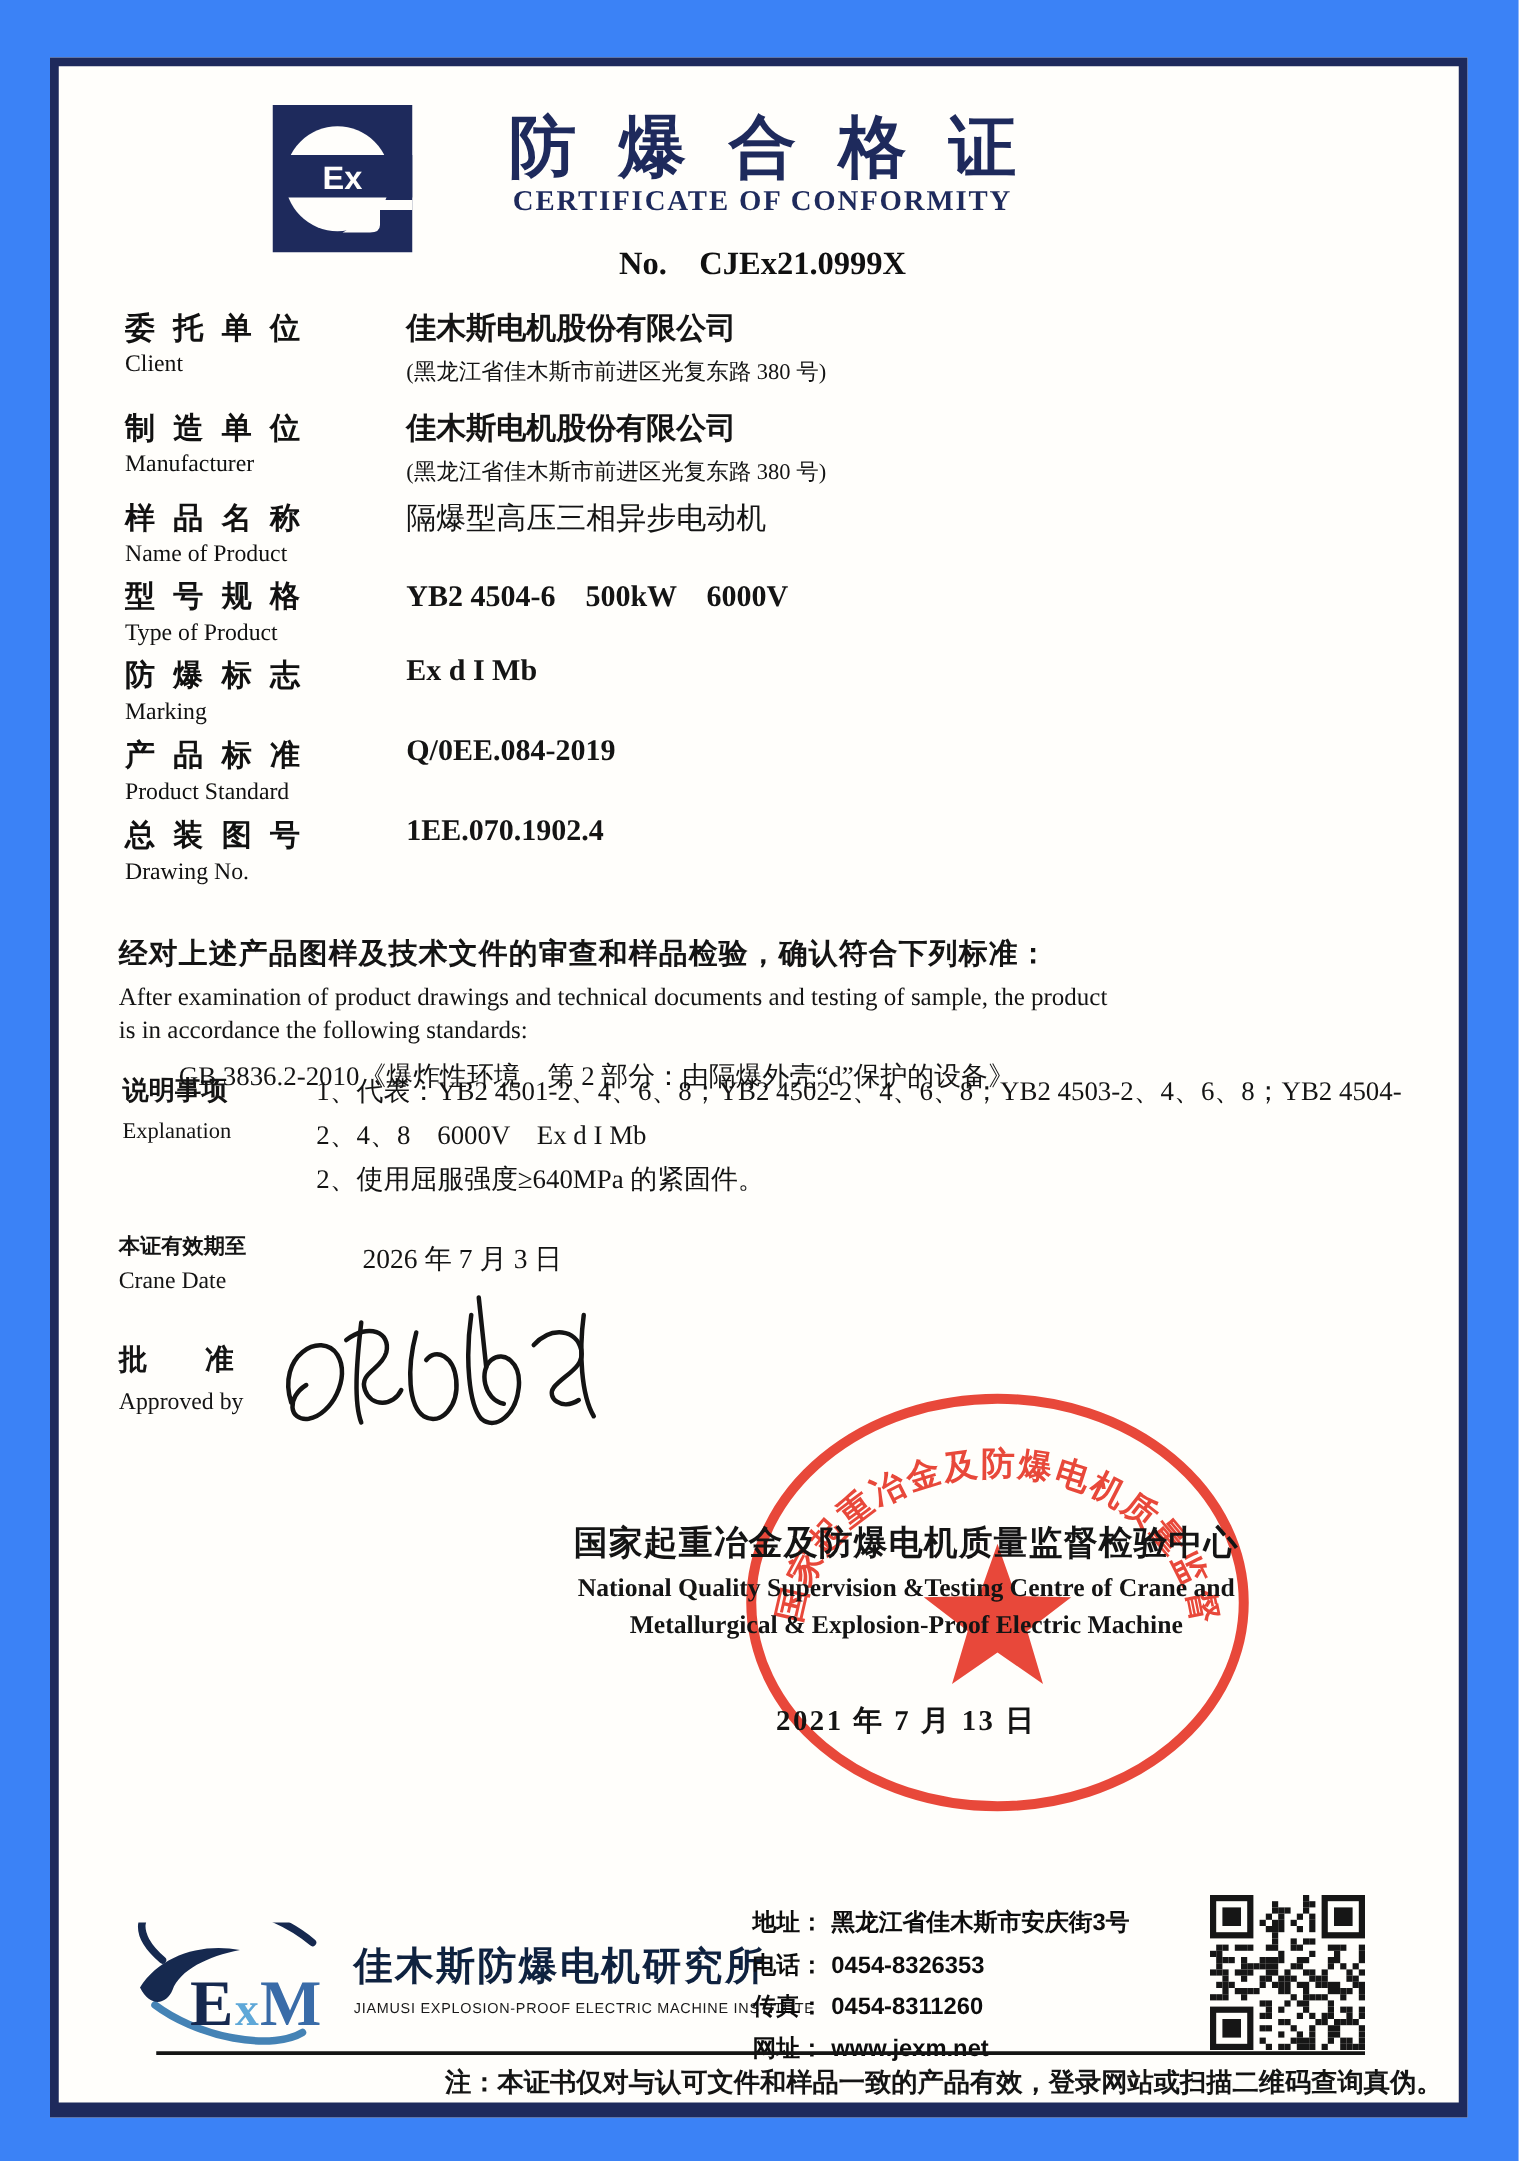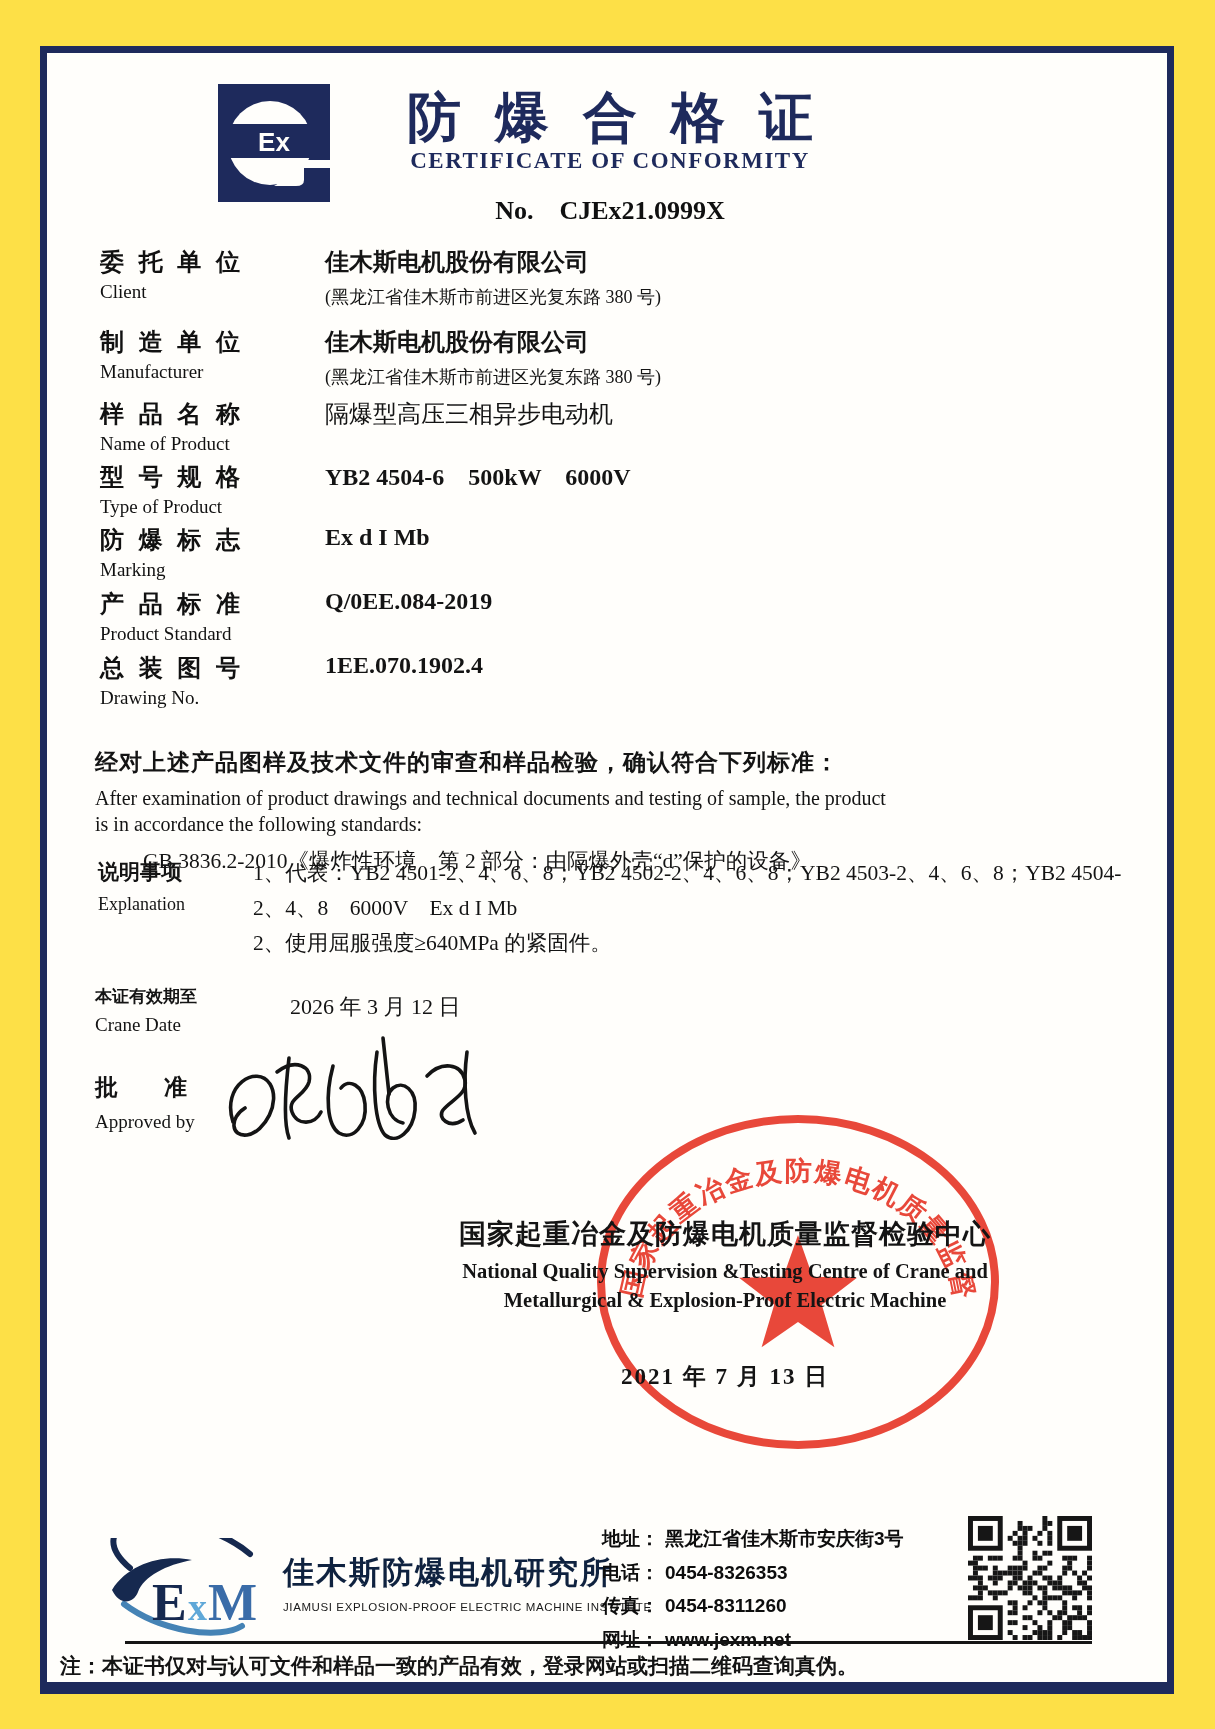--- a/index.html
+++ b/index.html
@@ -1,16 +1,16 @@
 <!DOCTYPE html>
 <html><head>
 <meta charset="utf-8">
 <style>
   html,body{margin:0;padding:0;}
-  .page{position:relative;width:1215px;height:1729px;background:#fde047;font-family:"Liberation Serif",serif;color:#141414;overflow:hidden;}
+  .page{position:relative;width:1215px;height:1729px;background:#3b82f6;font-family:"Liberation Serif",serif;color:#141414;overflow:hidden;}
   .cert-border{position:absolute;left:40px;top:46px;width:1134px;height:1648px;box-sizing:border-box;background:#fffefb;border:7px solid #1e2a5c;border-bottom-width:12px;}
 
   
   .logo-ex{position:absolute;left:218px;top:84px;width:112px;height:118px;}
   .title-cn{position:absolute;left:330px;top:82px;width:560px;text-align:center;font-size:54px;font-weight:bold;color:#1e2a5c;letter-spacing:34px;text-indent:34px;white-space:nowrap;}
   .title-en{position:absolute;left:330px;top:148px;width:560px;text-align:center;font-size:23px;font-weight:bold;color:#1e2a5c;letter-spacing:1.5px;white-space:nowrap;}
   .cert-no{position:absolute;left:330px;top:196px;width:560px;text-align:center;font-size:26px;font-weight:bold;color:#101010;}
   .cert-no .gap{display:inline-block;width:26px;}
 
   
@@ -57,21 +57,21 @@
 
   
   .f-logo{position:absolute;left:100px;top:1538px;width:178px;height:104px;}
   .inst{position:absolute;left:283px;top:1552px;}
   .inst-cn{font-family:"Liberation Sans",sans-serif;font-weight:bold;font-size:31px;letter-spacing:2px;color:#0f223f;white-space:nowrap;}
   .inst-en{font-family:"Liberation Sans",sans-serif;font-size:11.5px;letter-spacing:.6px;color:#1a1a1a;margin-top:7px;white-space:nowrap;}
   .contact{position:absolute;left:602px;top:1522px;font-family:"Liberation Sans",sans-serif;font-size:19px;font-weight:bold;line-height:33.5px;color:#0d0d0d;}
   .contact .lbl{margin-right:6px;}
   .qr{position:absolute;left:968px;top:1516px;width:124px;height:124px;}
   .foot-rule{position:absolute;left:125px;top:1641px;width:967px;height:3px;background:#151515;}
-  .note{position:absolute;left:60px;top:1652px;width:1094px;text-align:left;font-family:"Liberation Sans",sans-serif;font-weight:bold;font-size:21px;white-space:nowrap;}
+  .note{position:absolute;left:60px;top:1652px;width:1094px;text-align:right;font-family:"Liberation Sans",sans-serif;font-weight:bold;font-size:21px;white-space:nowrap;}
 </style>
 </head>
 <body>
 
 <div class="page">
   <div class="cert-border"></div>
 
   <svg class="logo-ex" viewBox="0 0 112 118">
     <rect x="0" y="0" width="112" height="118" fill="#1e2a5c"></rect>
     <circle cx="52" cy="59" r="42" fill="#fffefb"></circle>
@@ -162,21 +162,21 @@
   </div>
   <div class="exp-body">
     <div class="exp-item">1、代表：YB2 4501-2、4、6、8；YB2 4502-2、4、6、8；YB2 4503-2、4、6、8；YB2 4504-2、4、8　6000V　Ex d I Mb</div>
     <div class="exp-item">2、使用屈服强度≥640MPa 的紧固件。</div>
   </div>
 
   <div class="valid-label">
     <div class="cn">本证有效期至</div>
     <div class="en">Crane Date</div>
   </div>
-  <div class="valid-value">2026 年 3 月 12 日</div>
+  <div class="valid-value">2026 年 7 月 3 日</div>
 
   <div class="appr-label">
     <div class="cn">批　　准</div>
     <div class="en">Approved by</div>
   </div>
   <svg class="signature" viewBox="0 0 280 160">
     <g stroke="#141414" stroke-width="3.6" fill="none" stroke-linecap="round">
       <path d="M18,92 C6,55 42,34 55,54 C66,72 50,102 32,105 C16,107 14,88 30,78"></path>
       <path d="M74,28 C70,62 68,92 74,108"></path>
       <path d="M62,42 C80,28 98,36 94,52 C90,66 72,68 77,82 C82,96 100,95 106,82"></path>

